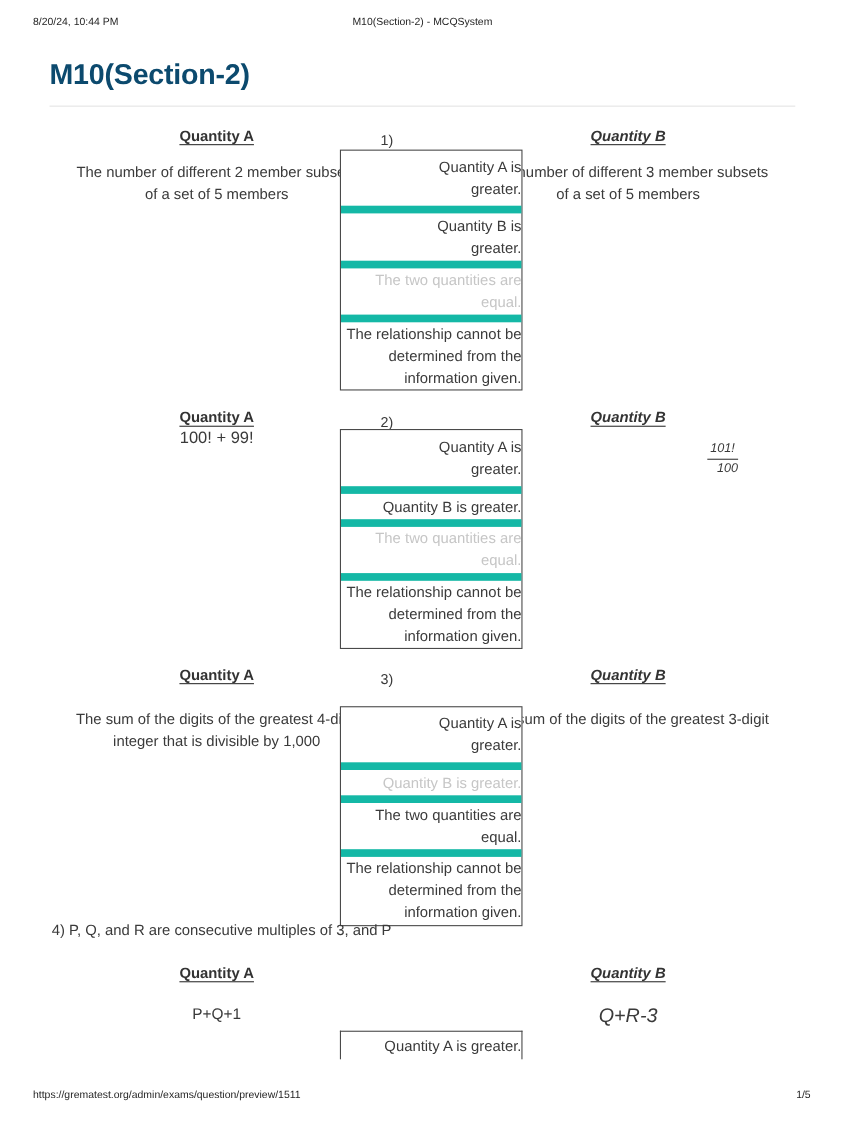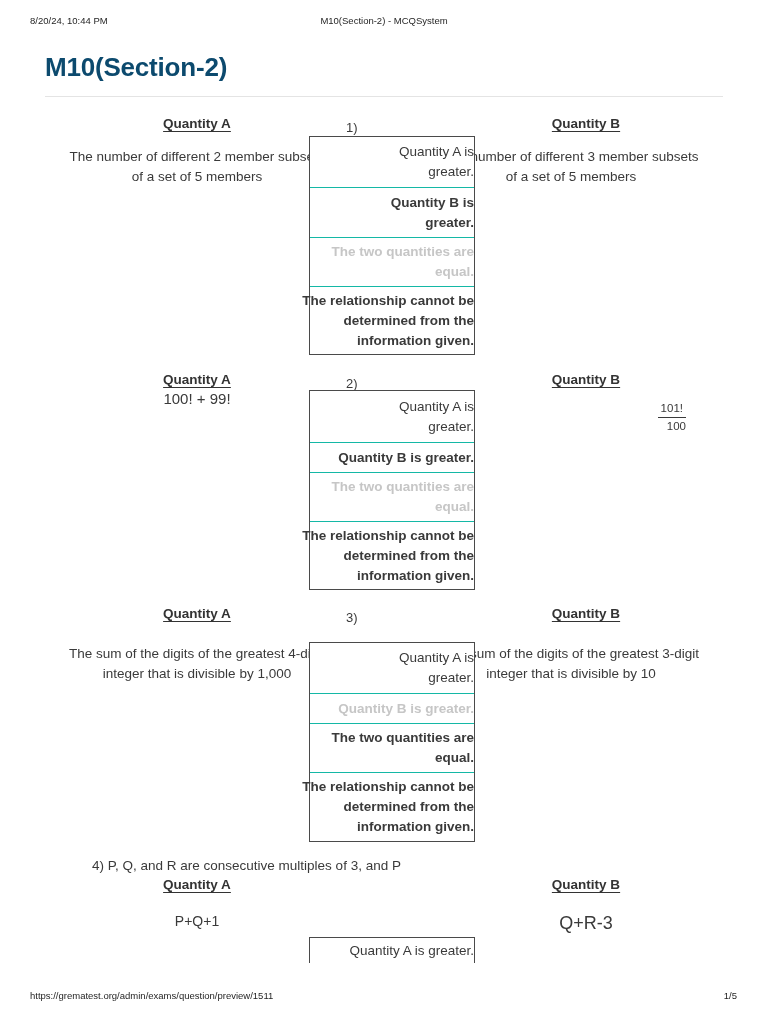--- a/index.html
+++ b/index.html
@@ -25,21 +25,21 @@
     left:45px;top:96px;width:678px;height:0;
     border-top:1px solid #e4e4e4;
   }
   
   .qhead{
     width:200px;text-align:center;
     font-size:13.5px;font-weight:700;color:#333;
     text-decoration:underline;text-underline-offset:3px;
   }
   .colA{left:97px;}
-  .colB{left:486px;}
+  .colB{left:471px;font-style:italic;}
   
   .qnum{font-size:13px;color:#3a3a3a;}
   
   .qtext{
     width:326px;text-align:center;
     font-size:13.5px;line-height:20px;color:#3a3a3a;
   }
   .qtext div{white-space:nowrap;}
   .qtextA{left:34px;}
   .qtextB{left:408px;}
@@ -56,21 +56,21 @@
   }
   .optbox.clipped{border-bottom:none;overflow:hidden;}
   .cell{
     box-sizing:border-box;
     display:flex;flex-direction:column;
     justify-content:center;align-items:flex-end;
     text-align:center;
     font-size:13.5px;line-height:20px;color:#3a3a3a;
     cursor:pointer;
   }
-  .cell + .cell{border-top:1px solid #14b8a6;font-weight:bold;}
+  .cell + .cell{border-top:7px solid #14b8a6;}
   .cell[data-state="dimmed"]{color:#c6c6c6;}
   .opt-line{white-space:nowrap;}
   
   .frac-wrap{width:200px;text-align:right;}
   .frac{display:inline-block;font-size:11.5px;line-height:15px;color:#3a3a3a;}
   .frac .num{border-bottom:1px solid #3a3a3a;padding:0 3px 1px 3px;}
   .frac .den{padding-top:1px;}
   
   .q-intro{left:47px;font-size:13.5px;color:#3a3a3a;white-space:nowrap;}
 </style>
@@ -163,21 +163,20 @@
   <div class="abs qhead colA" style="top:606px;">Quantity A</div>
   <div class="abs qnum" style="left:346px;top:610px;">3)</div>
   <div class="abs qhead colB" style="top:606px;">Quantity B</div>
 
   <div class="abs qtext qtextA" style="top:644px;">
     <div>The sum of the digits of the greatest 4-digit</div>
     <div>integer that is divisible by 1,000</div>
   </div>
   <div class="abs qtext qtextB" style="top:644px;">
     <div>The sum of the digits of the greatest 3-digit</div>
-    <div>integer that is divisible by 10</div>
   </div>
 
   <div class="abs optbox" style="top:642px;">
     <div class="cell" style="height:50px;" data-state="normal">
       <div class="opt-line">Quantity A is</div>
       <div class="opt-line">greater.</div>
     </div>
     <div class="cell" style="height:30px;" data-state="dimmed">
       <div class="opt-line">Quantity B is greater.</div>
     </div>
@@ -188,21 +187,21 @@
     <div class="cell" style="height:69px;" data-state="normal">
       <div class="opt-line">The relationship cannot be</div>
       <div class="opt-line">determined from the</div>
       <div class="opt-line">information given.</div>
     </div>
   </div>
 </section>
 
 
 <section style="display:contents;">
-  <div class="abs q-intro" style="top:858px;margin-left:45px;">4) P, Q, and R are consecutive multiples of 3, and P</div>
+  <div class="abs q-intro" style="top:838px;">4) P, Q, and R are consecutive multiples of 3, and P</div>
 
   <div class="abs qhead colA" style="top:877px;">Quantity A</div>
   <div class="abs qhead colB" style="top:877px;">Quantity B</div>
 
   <div class="abs qvalue colA" style="top:913px;font-size:14px;">P+Q+1</div>
   <div class="abs qvalue colB" style="top:913px;font-size:18px;">Q+R-3</div>
 
   <div class="abs optbox clipped" style="top:937px;height:26px;">
     <div class="cell" style="height:26px;" data-state="normal">
       <div class="opt-line">Quantity A is greater.</div>

